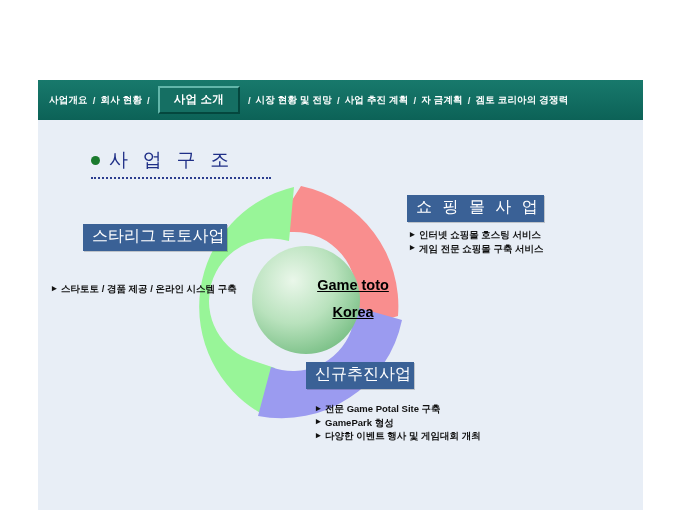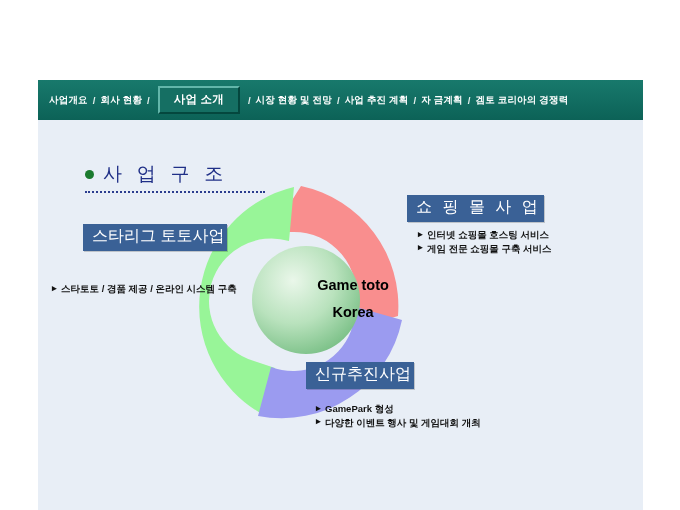--- a/index.html
+++ b/index.html
@@ -57,24 +57,23 @@
     border-bottom: 2px solid #04473e;
     padding: 4px 14px 5px 14px;
     font-size: 11.5px;
     margin: 0 5px;
     color: #ffffff;
   }
 
   
   #title-block {
     position: absolute;
-    left: 47px;
+    left: 53px;
     top: 67px;
     width: 205px;
-    margin-top: 14px;
   }
   #title-row {
     display: flex;
     align-items: center;
   }
   #title-bullet {
     width: 9px;
     height: 9px;
     border-radius: 50%;
     background: #1a7a2e;
@@ -108,20 +107,21 @@
   #center-label {
     position: absolute;
     left: 255px;
     top: 192px;
     width: 120px;
     text-align: center;
     color: #000000;
     font-size: 14.5px;
     font-weight: bold;
     line-height: 27px;
+    text-decoration: underline;
   }
 
   
   .cap-box {
     position: absolute;
     background: #3a6196;
     color: #ffffff;
     font-size: 16px;
     padding: 2px 3px 4px 9px;
     white-space: nowrap;
@@ -142,21 +142,21 @@
     content: "\25B8";
     position: absolute;
     left: 0;
     top: -0.5px;
     font-size: 9px;
     color: #111111;
   }
 
   
   #cap-shopping   { left: 369px; top: 115px; }
-  #bul-shopping   { left: 380px; top: 148px; }
+  #bul-shopping   { left: 372px; top: 148px; }
   #cap-toto       { left: 45px;  top: 144px; }
   #bul-toto       { left: 14px;  top: 202px; }
   #cap-new        { left: 268px; top: 282px; }
   #bul-new        { left: 278px; top: 322px; }
 </style>
 </head>
 <body>
 
 <div id="slide">
 
@@ -225,17 +225,18 @@
     <div>게임 전문 쇼핑몰 구축 서비스</div>
   </div>
 
   <div class="cap-box" id="cap-toto">스타리그 토토사업</div>
   <div class="bullets" id="bul-toto">
     <div>스타토토 / 경품 제공 / 온라인 시스템 구축</div>
   </div>
 
   <div class="cap-box" id="cap-new">신규추진사업</div>
   <div class="bullets" id="bul-new">
+    <div>전문 Game Potal Site 구축</div>
     <div>GamePark 형성</div>
     <div>다양한 이벤트 행사 및 게임대회 개최</div>
   </div>
 
 </div>
 
 </body></html>

